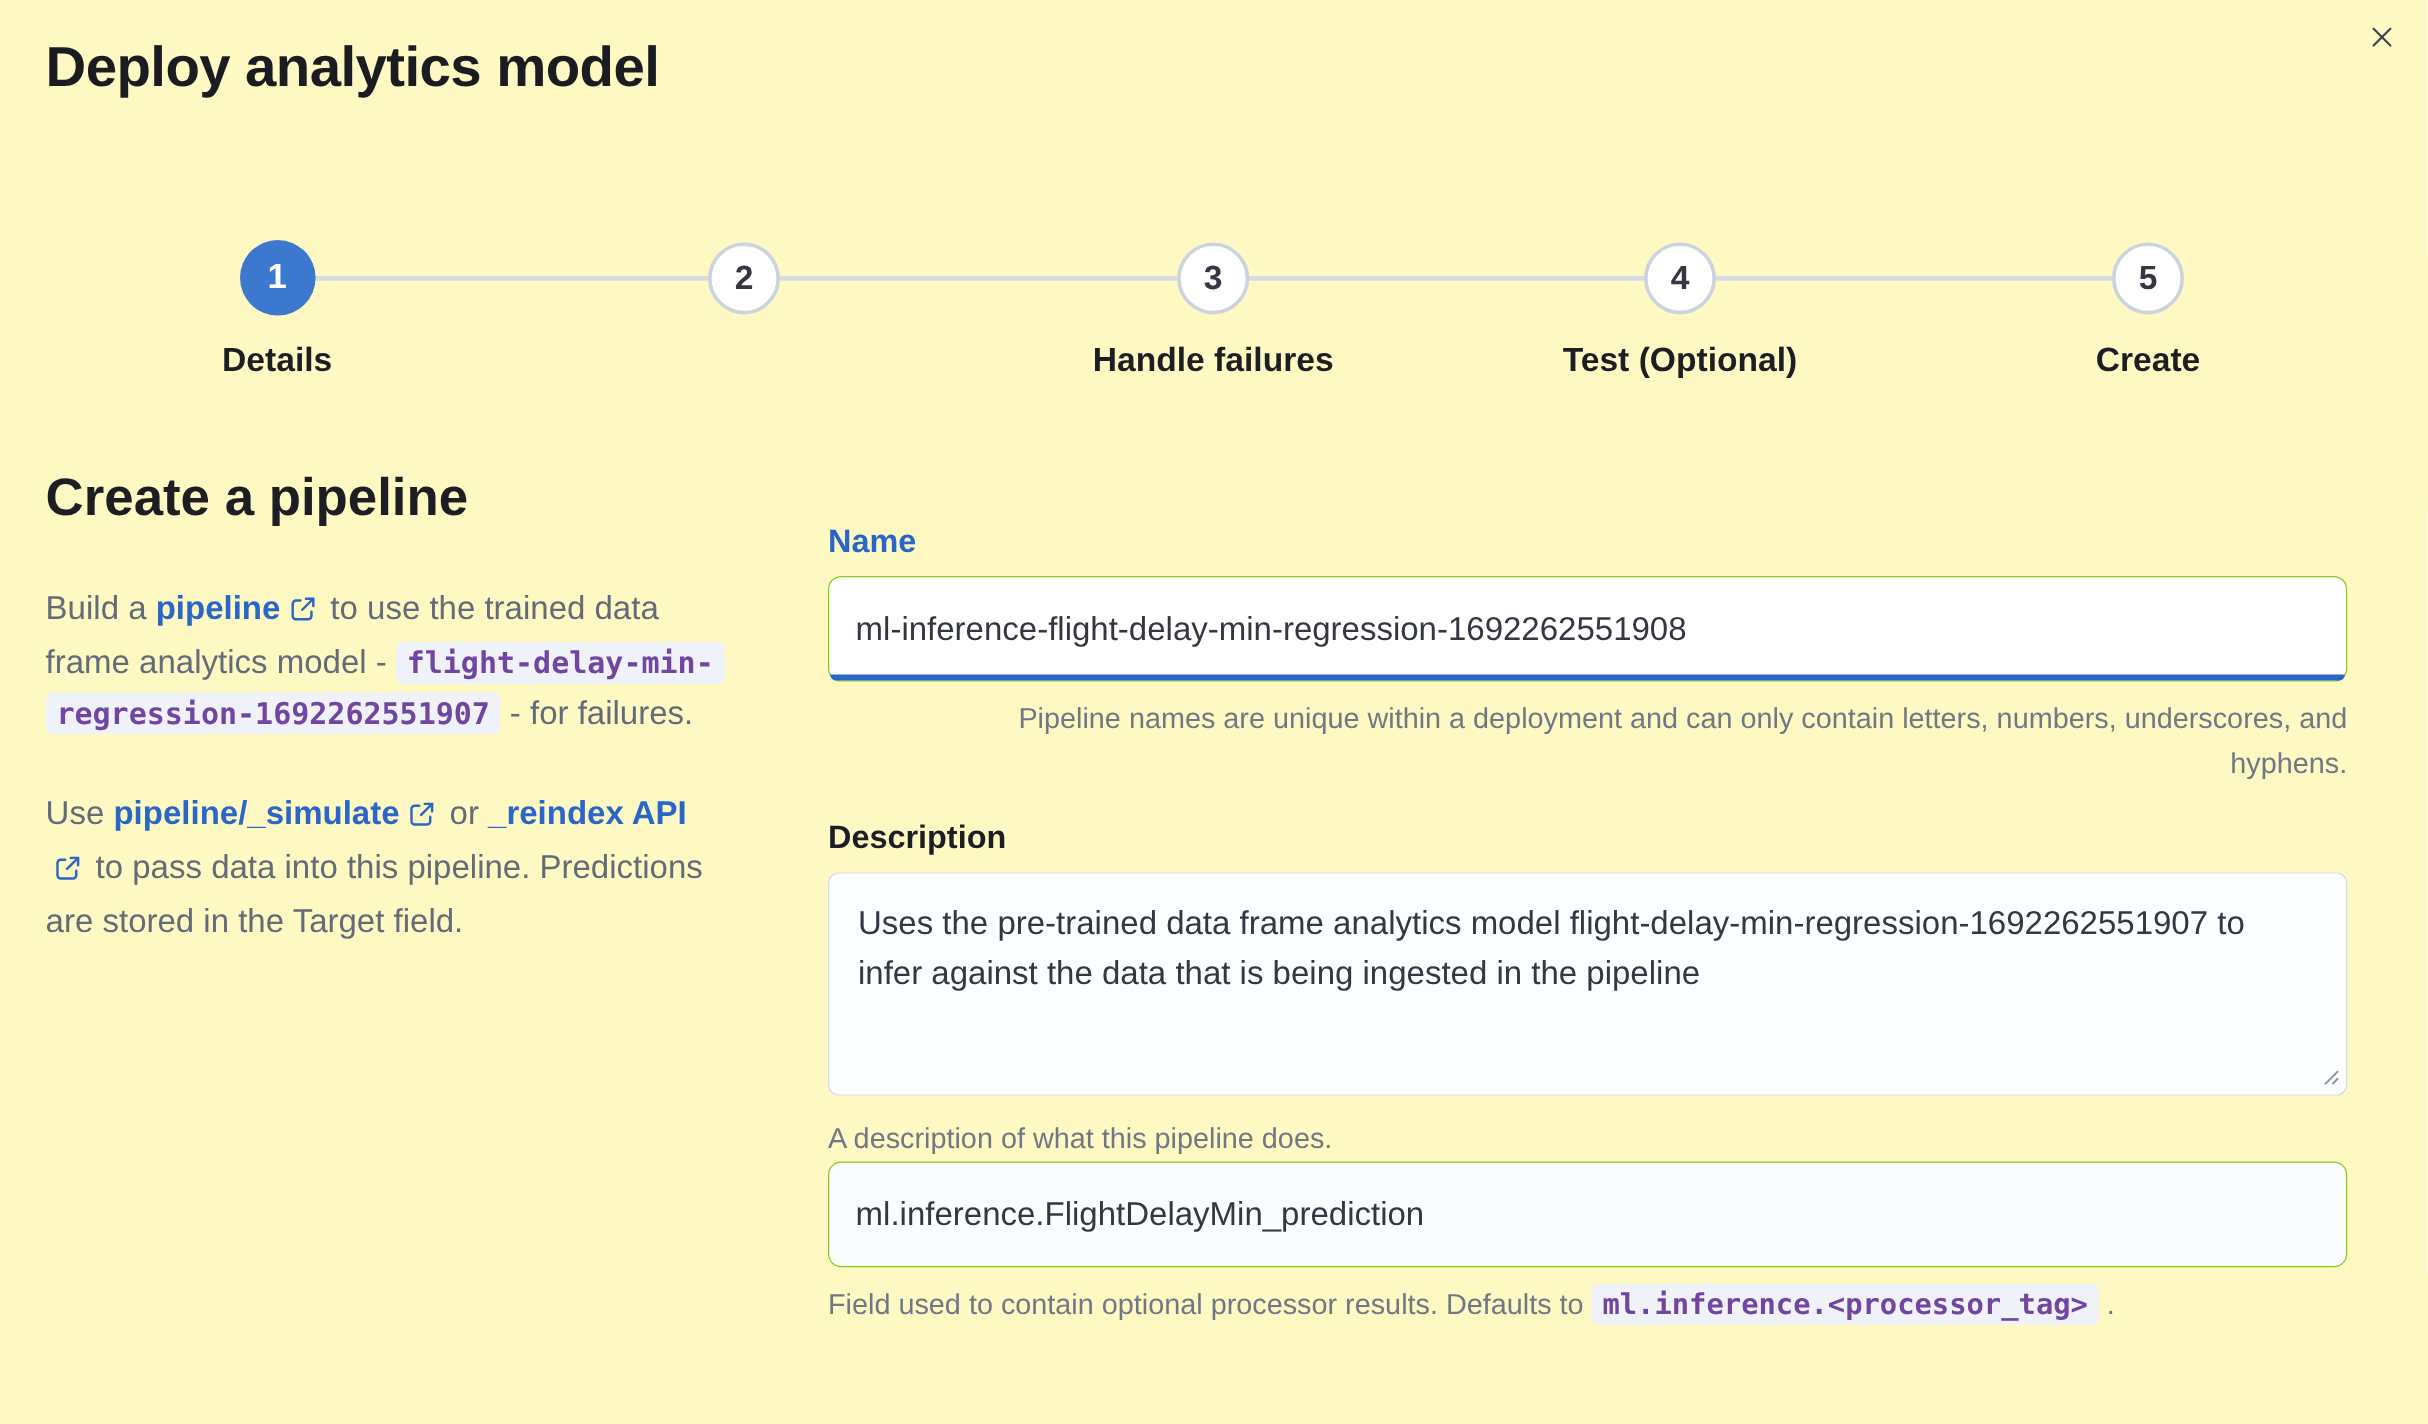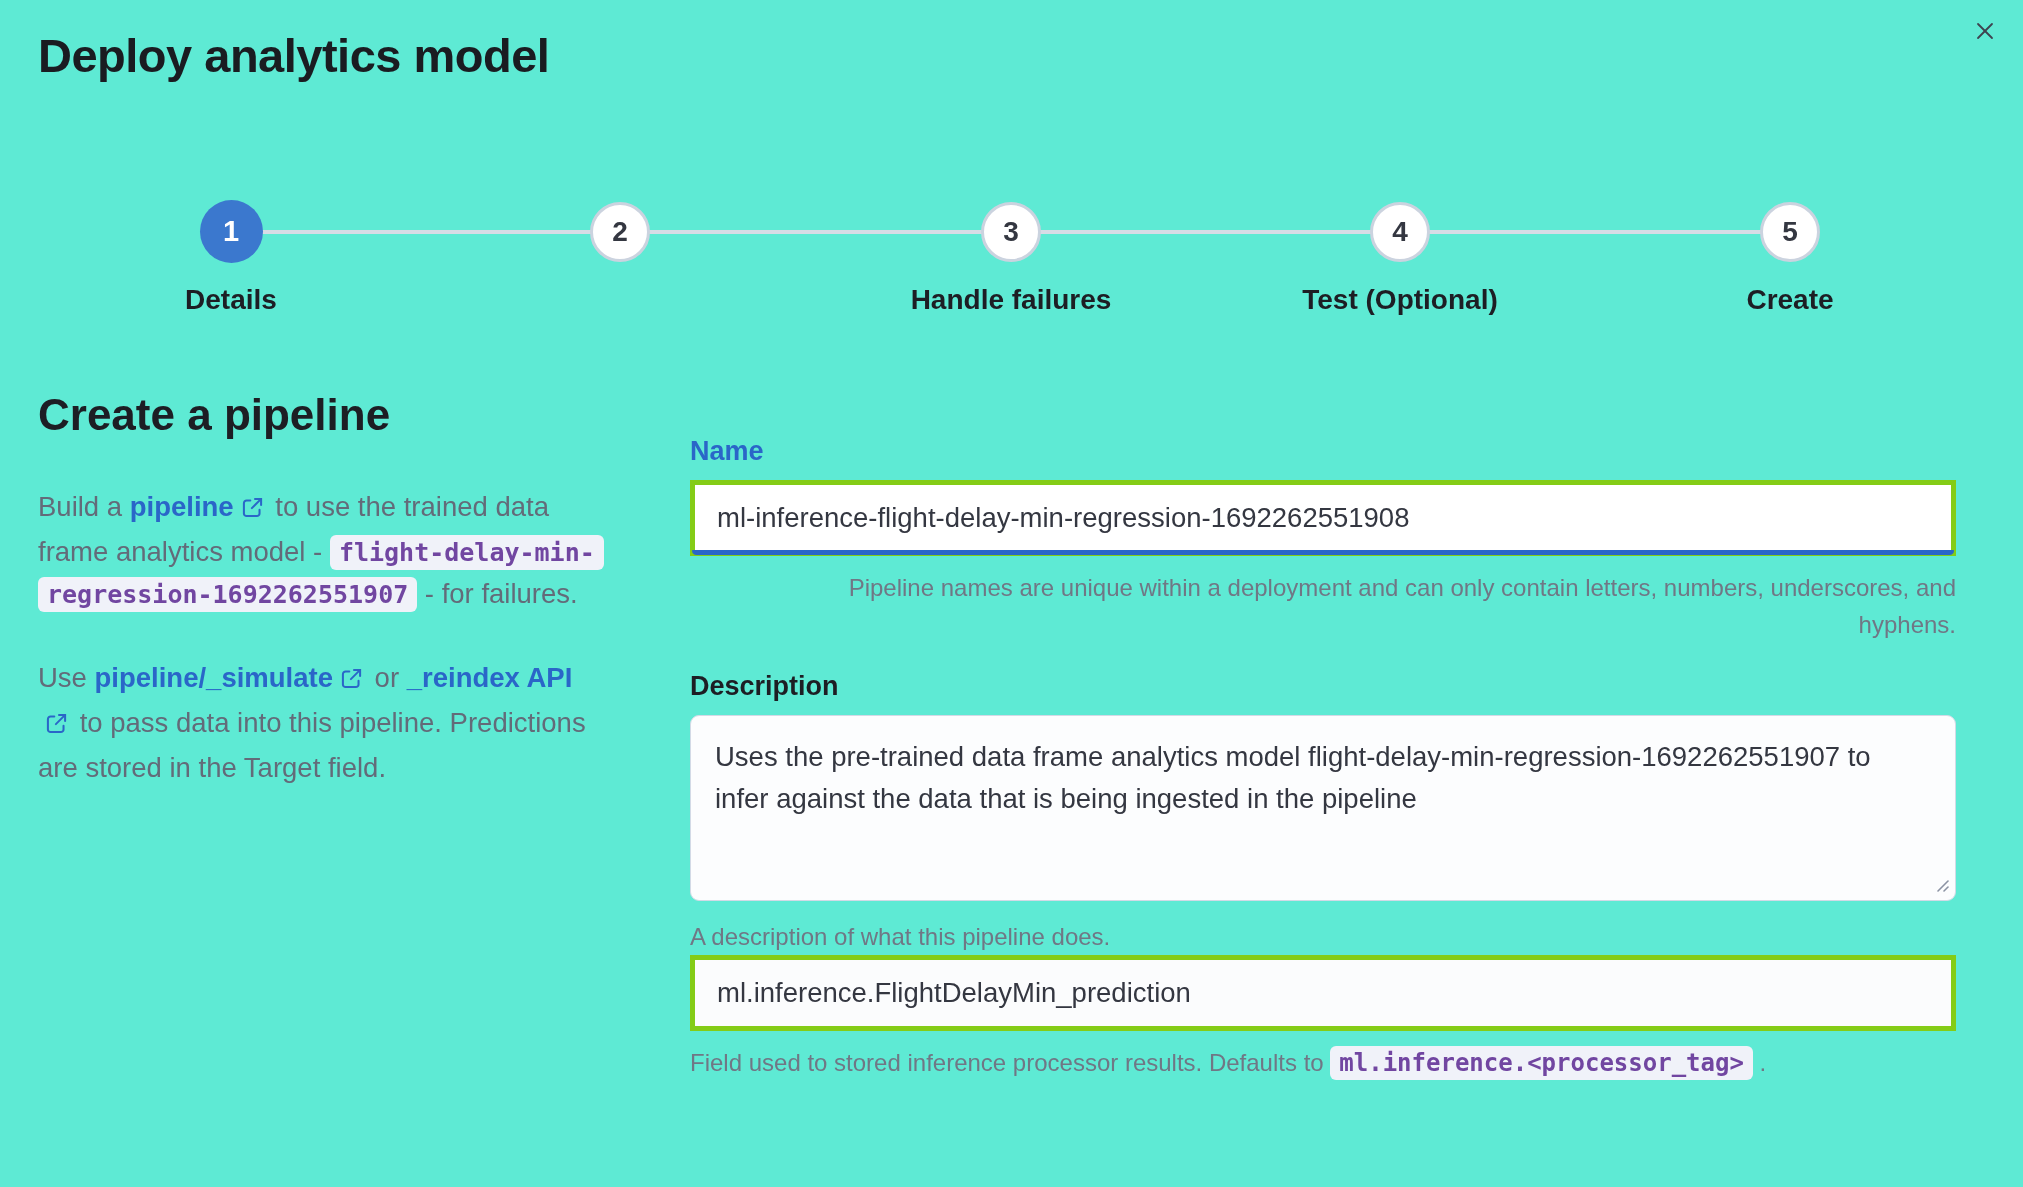--- a/index.html
+++ b/index.html
@@ -1,18 +1,18 @@
 <!DOCTYPE html>
 <html><head>
 <meta charset="utf-8">
 <style>
   * { margin:0; padding:0; box-sizing:border-box; }
   html,body { background:#fff; }
   #page {
-    position:relative; width:2023px; height:1187px; background:#5eead4;
+    position:relative; width:2023px; height:1187px; background:#fef9c3;
     font-family:"Liberation Sans", sans-serif; color:#343741; overflow:hidden;
   }
 
   
   .close-btn {
     position:absolute; top:10px; right:16px; width:44px; height:44px;
     display:flex; align-items:center; justify-content:center;
     background:transparent; border:none; cursor:pointer;
   }
 
@@ -59,23 +59,23 @@
     box-decoration-break:clone; -webkit-box-decoration-break:clone;
   }
 
   
   .right-col { position:absolute; left:690px; top:436px; width:1266px; }
   .form-label { display:block; font-size:27px; font-weight:700; color:#1d1e24; margin-bottom:13px; }
   .form-label.focused { color:#2A66C8; }
 
   .input-wrap { position:relative; }
   .eui-input {
-    width:100%; height:76px; font-family:"Liberation Sans", sans-serif;
+    width:100%; height:88px; font-family:"Liberation Sans", sans-serif;
     font-size:27.5px; color:#343741; padding:0 22px;
-    border:5px solid #84cc16; border-radius:0; background:#FBFCFD; outline:none;
+    border:1px solid #84cc16; border-radius:11px; background:#FBFCFD; outline:none;
   }
   .eui-input.focused { background:#fff; }
   .focus-bar {
     position:absolute; left:2px; right:2px; bottom:1px; height:5px;
     background:#2A66C8; border-radius:1px 1px 7px 7px;
   }
 
   .help-text { font-size:24px; line-height:37px; color:#707785; margin-top:13px; }
   .help-text span.line { display:block;text-align:right; }
 
@@ -181,16 +181,16 @@
           <path d="M15 5 L5 15"></path>
             <path d="M15 11 L11 15"></path>
         </svg>
       </span>
     </div>
     <div class="help-text">A description of what this pipeline does.</div>
 
     <div class="input-wrap">
       <input class="eui-input" type="text" value="ml.inference.FlightDelayMin_prediction" style="">
     </div>
-    <div class="help-text"><span>Field used to stored inference processor results. Defaults to </span><span class="code-chip" style="font-size:24px;">ml.inference.&lt;processor_tag&gt;</span><span> .</span></div>
+    <div class="help-text"><span>Field used to contain optional processor results. Defaults to </span><span class="code-chip" style="font-size:24px;">ml.inference.&lt;processor_tag&gt;</span><span> .</span></div>
 
   </div>
 </div>
 
 </body></html>

